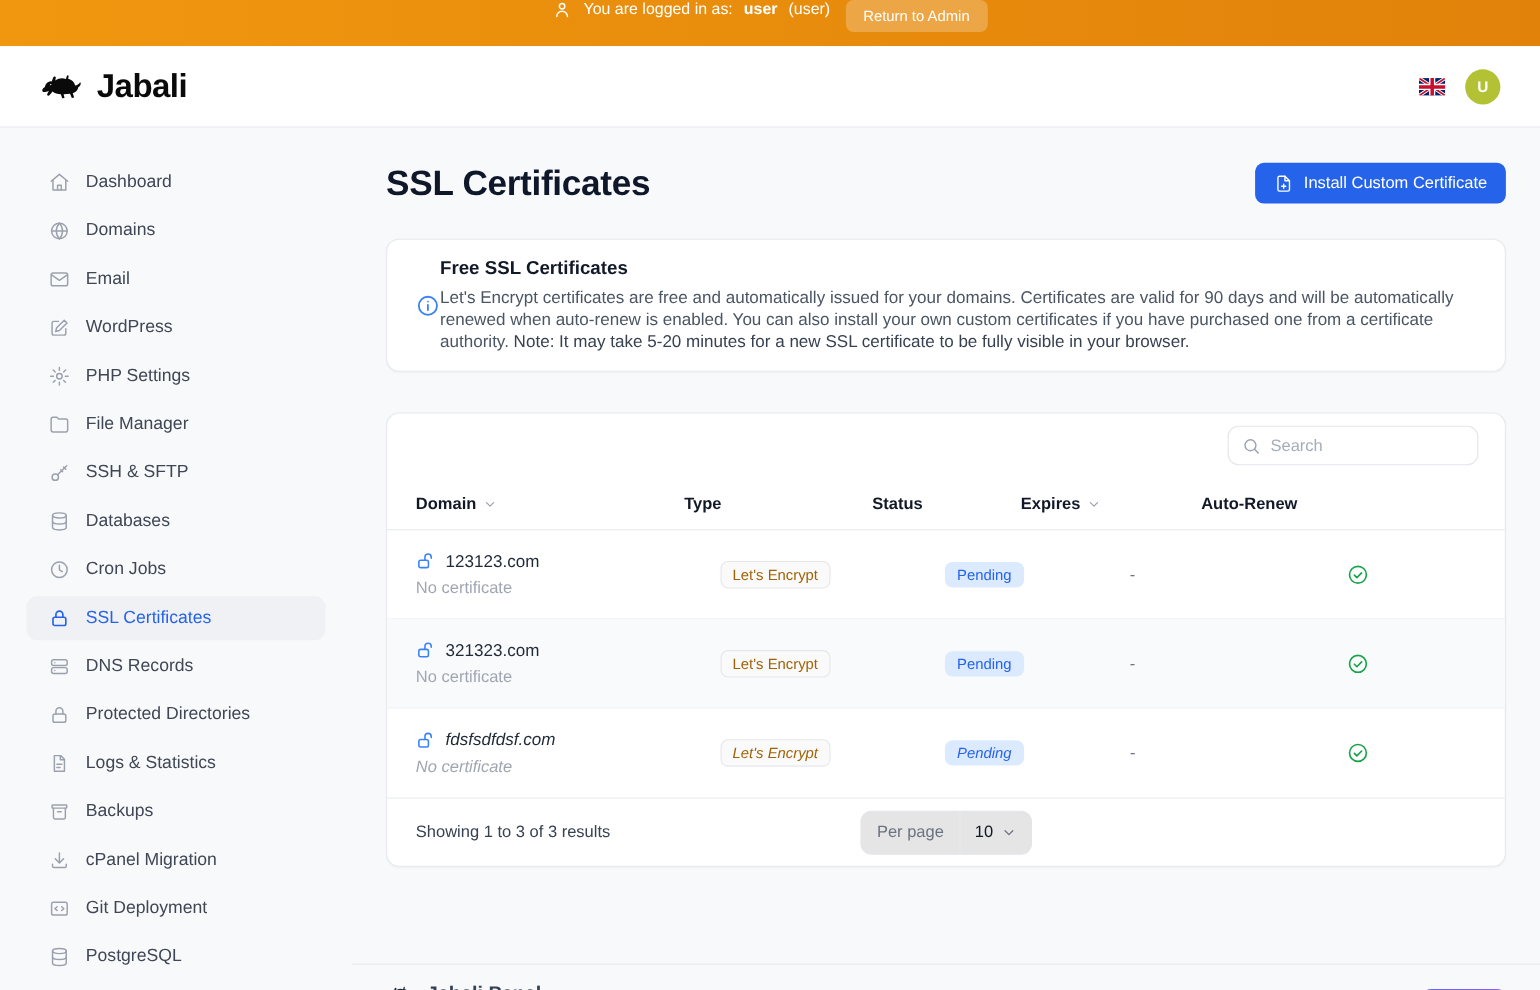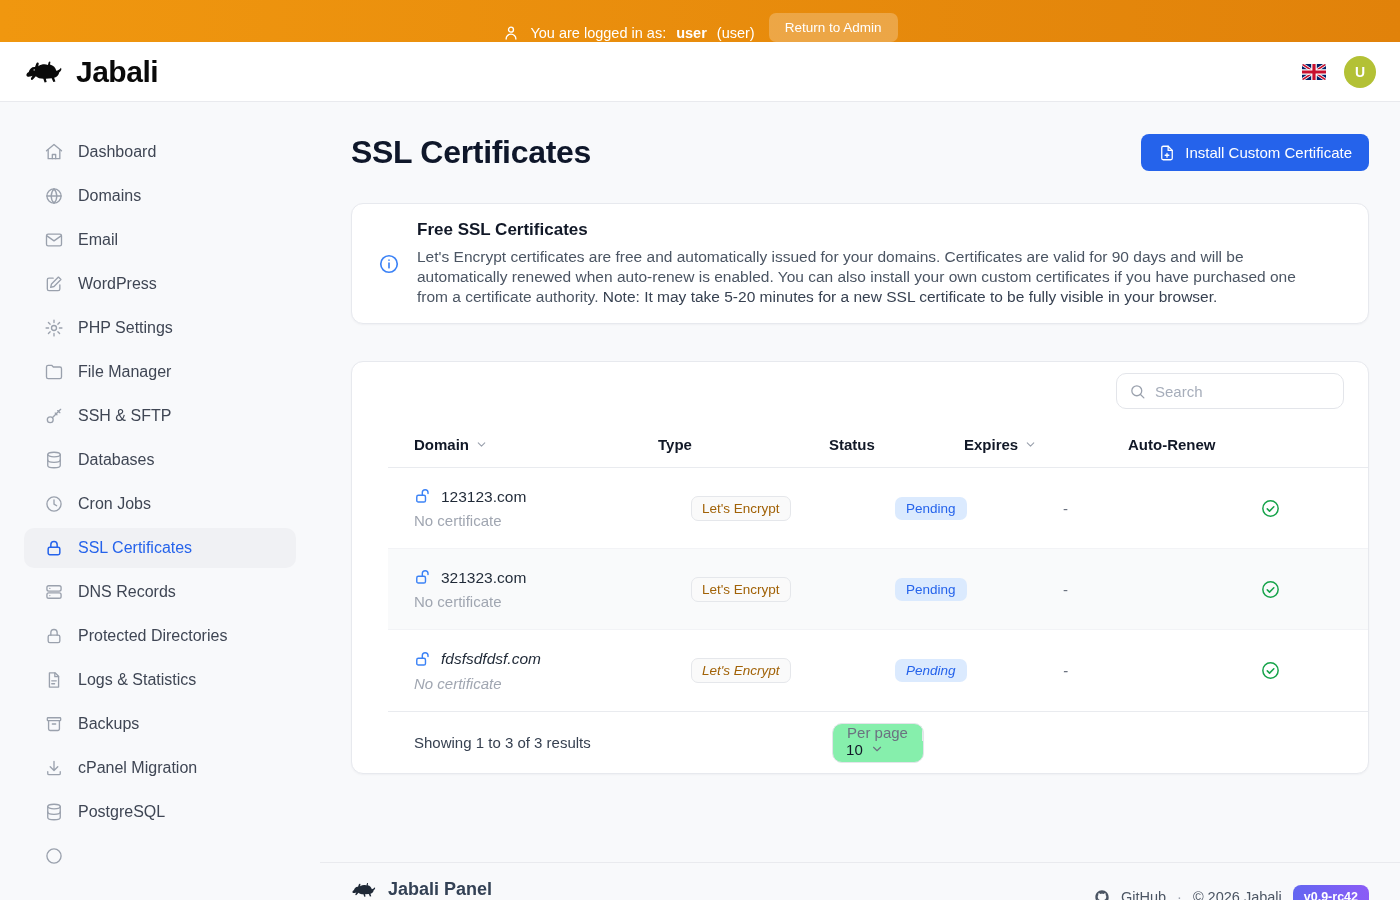--- a/index.html
+++ b/index.html
@@ -8,35 +8,35 @@
     font-family:"Liberation Sans", sans-serif;
     background:#f8f9fb;
     color:#1f2937;
   }
   svg { display:block; }
 
   
   .topbar {
     height:42px;
     background:linear-gradient(90deg,#f0970f,#e1820a);
-    display:flex; align-items:flex-end; justify-content:center;
+    display:flex; align-items:flex-start; justify-content:center;
     gap:14px; color:#fff; font-size:14.5px;
   }
   .topbar .msg { display:flex; align-items:center; gap:10px; }
   .topbar b { font-weight:700; }
   .return-btn {
     background:rgba(255,255,255,.24); border:none; color:#fff;
     font-size:13.5px; padding:7px 16px; border-radius:7px;
     font-family:inherit; cursor:pointer;
   }
 
   
   .header {
-    height:60px; background:#fff; border-bottom:1px solid #e9eaee;
-    display:flex; align-items:center; padding:0 24px;
+    height:74px; background:#fff; border-bottom:1px solid #e9eaee;
+    display:flex; align-items:center; padding:0 36px;
   }
   .brand { display:flex; align-items:center; gap:10px; cursor:pointer; }
   .brand-name { font-size:30px; font-weight:800; color:#0a0a0a; letter-spacing:-.5px; }
   .header-right { margin-left:auto; display:flex; align-items:center; gap:18px; }
   .flag { width:24px; height:16px; border-radius:2px; overflow:hidden; cursor:pointer; }
   .avatar {
     width:32px; height:32px; border-radius:50%; background:#b3c135;
     color:#fff; font-weight:700; font-size:14px;
     display:flex; align-items:center; justify-content:center; cursor:pointer;
   }
@@ -62,24 +62,23 @@
     display:flex; align-items:center; gap:9px;
     background:#2563eb; color:#fff; border:none; cursor:pointer;
     height:37px; padding:0 17px; border-radius:8px;
     font-size:15px; font-family:Liberation Sans, sans-serif;
   }
 
   
   .card {
     background:#fff; border:1px solid #e7e9ee; border-radius:12px;
     box-shadow:0 1px 2px rgba(16,24,40,.04);
-    padding-left:36px;
   }
   .info-card {
-    display:flex; align-items:center; gap:17px;
+    display:flex; align-items:center; 
     padding:16px 40px 16px 26px; margin-bottom:37px;
   }
   .info-title { font-size:17px; font-weight:700; color:#111827; margin-bottom:7px; }
   .info-body { font-size:15.5px; color:#4b5563; line-height:20px; max-width:930px; }
   .info-note { font-weight:400; color:#374151; }
 
   
   .table-toolbar { display:flex; justify-content:flex-end; padding:11px 24px 12px; }
   .search-box {
     width:228px; height:36px; border:1px solid #e3e5ea; border-radius:10px;
@@ -123,21 +122,21 @@
 
   .tfoot {
     position:relative; display:flex; align-items:center;
     height:62px; padding:0 24px 0 26px;
     border-top:1px solid #e9ebef; color:#374151; font-size:15px;
   }
   .perpage {
     position:absolute; left:50%; transform:translateX(-50%);
     display:flex; align-items:stretch; height:40px;
     border:1px solid #e3e5ea; border-radius:10px; overflow:hidden;
-    background:#86efac; cursor:pointer;flex-direction:column;
+    background:#e5e5e5; cursor:pointer;
   }
   .pp-label { display:flex; align-items:center; padding:0 14px; color:#6b7280; border-right:1px solid #e9eaee; }
   .pp-value { display:flex; align-items:center; gap:7px; padding:0 13px; color:#111827; }
 
   
   .page-footer {
     margin:88px -31px 0; border-top:1px solid #e9eaee;
     padding:0 31px; display:flex; justify-content:space-between; align-items:flex-start;
   }
   .foot-brand { display:flex; align-items:center; gap:10px; padding-top:16px; }
@@ -344,20 +343,29 @@
     <div class="side-item">
       <span class="ic">
           <svg width="20" height="20" viewBox="0 0 24 24" fill="none" stroke="currentColor" stroke-width="1.6" stroke-linecap="round" stroke-linejoin="round">
             <path d="M12 4v10M7.5 10.5L12 15l4.5-4.5"></path>
             <path d="M4.5 16.5v2a1.5 1.5 0 0 0 1.5 1.5h12a1.5 1.5 0 0 0 1.5-1.5v-2"></path>
           </svg>
         </span>
       <span>cPanel Migration</span>
     </div>
 
+    <div class="side-item">
+      <span class="ic">
+          <svg width="20" height="20" viewBox="0 0 24 24" fill="none" stroke="currentColor" stroke-width="1.6" stroke-linecap="round" stroke-linejoin="round">
+            <rect x="3.5" y="5" width="17" height="14" rx="2"></rect>
+            <path d="M9.5 10l-2.3 2 2.3 2M14.5 10l2.3 2-2.3 2"></path>
+          </svg>
+        </span>
+      <span>Git Deployment</span>
+    </div>
 
     <div class="side-item">
       <span class="ic">
           <svg width="20" height="20" viewBox="0 0 24 24" fill="none" stroke="currentColor" stroke-width="1.6" stroke-linecap="round" stroke-linejoin="round">
             <ellipse cx="12" cy="5.5" rx="7.5" ry="2.8"></ellipse>
             <path d="M4.5 5.5v6.5c0 1.55 3.36 2.8 7.5 2.8s7.5-1.25 7.5-2.8V5.5"></path>
             <path d="M4.5 12v6.5c0 1.55 3.36 2.8 7.5 2.8s7.5-1.25 7.5-2.8V12"></path>
           </svg>
         </span>
       <span>PostgreSQL</span>

